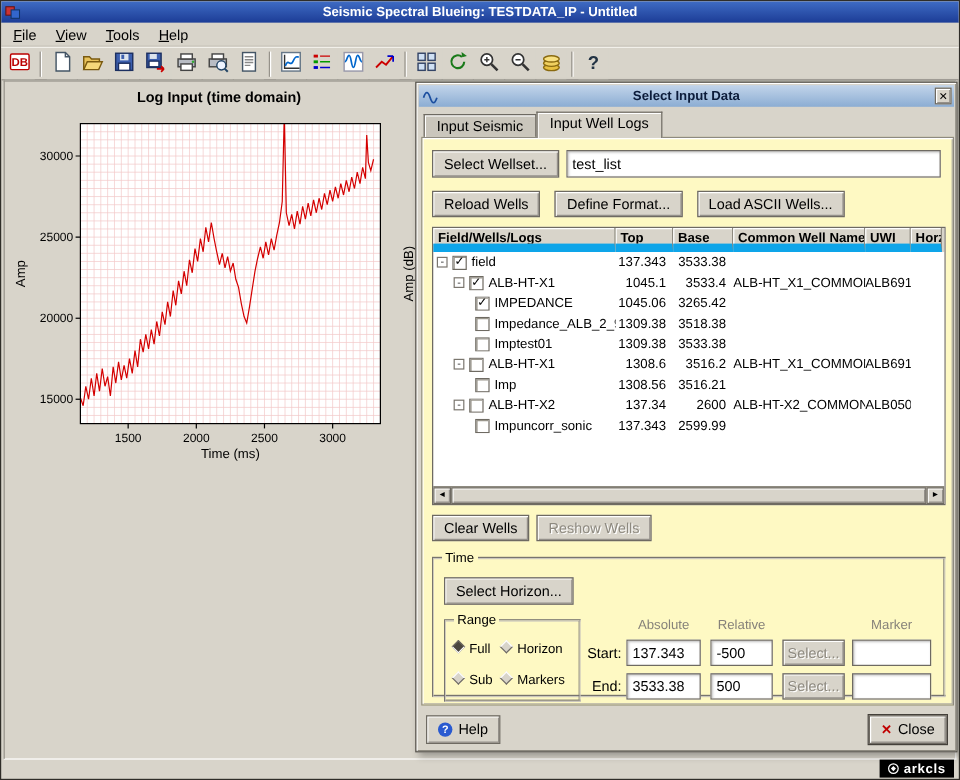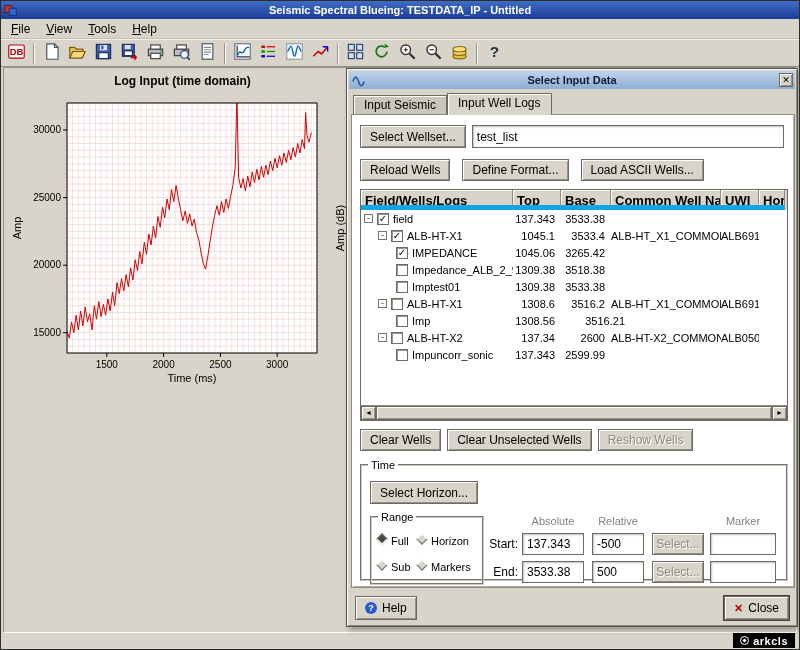--- a/index.html
+++ b/index.html
@@ -48,34 +48,34 @@
   .dlg-icon { margin-left:3px; width:13px; height:13px; }
   .dlg-title { flex:1; text-align:center; font-weight:bold; font-size:11px; color:#0c1c3a; }
   .dlg-close { width:14px; height:14px; margin-right:2px; background:#d8d4ca; border:1px solid #6e6a62;
     box-shadow:inset 1px 1px 0 #fff, inset -1px -1px 0 #94908a; font-size:9px; line-height:12px; text-align:center; font-weight:bold; }
 
   .tabbar { position:absolute; top:23px; left:6px; height:22px; display:flex; align-items:flex-end; z-index:3; }
   .tab { border:1px solid #6e6a62; border-bottom:none; box-shadow:inset 1px 1px 0 #fff; padding:2px 10px 15px 10px; font-size:12px; }
   .tab.inactive { background:#cac6bc; height:19px; }
   .tab.active { background:#d8d4ca; height:22px; padding-bottom:6px; margin-bottom:-1px; }
 
-  .tab-frame { position:absolute; top:45px; left:4px; width:444px; height:474px; background:#ffffff;
+  .tab-frame { position:absolute; top:45px; left:4px; width:444px; height:474px; background:#fef9c3;
     border:1px solid #8e8a80; box-shadow:inset 1px 1px 0 #ffffff, inset -1px -1px 0 #b2aea4; z-index:1; }
 
   .wsrow { position:absolute; left:8px; top:10px; right:10px; display:flex; gap:6px; }
   .wsrow .input { flex:1; }
   .wellbtns { position:absolute; left:8px; top:44px; display:flex; gap:12px; }
   .wellbtns .btn { height:22px; }
 
   
   .ttable { position:absolute; left:8px; top:74px; width:428px; height:232px; background:#fff;
     border:1px solid #6e6a62; box-shadow:inset 1px 1px 0 #8e8a80; overflow:hidden; }
   .thead { display:flex; height:20px; background:#d8d4ca; }
-  .th { flex:none; font-weight:bold; font-size:13px; padding:3px 4px; white-space:nowrap; overflow:hidden;
-    border-right:1px solid #8e8a80; border-bottom:5px solid #0ea5e9; box-shadow:inset 1px 1px 0 #fff; background:#d8d4ca; }
+  .th { flex:none; font-weight:bold; font-size:11px; padding:3px 4px; white-space:nowrap; overflow:hidden;
+    border-right:1px solid #8e8a80; border-bottom:7px solid #0ea5e9; box-shadow:inset 1px 1px 0 #fff; background:#d8d4ca; }
   .tbody { position:absolute; top:20px; left:0; right:0; bottom:15px; background:#fff; overflow:hidden; }
   .tr { display:flex; height:17px; align-items:center; font-size:11px; white-space:nowrap; }
   .td { flex:none; overflow:hidden; white-space:nowrap; }
   .td.num { text-align:right; padding-right:6px; }
   .namecell { display:flex; align-items:center; }
   .exp { width:9px; height:9px; flex:none; border:1px solid #7a766e; background:#fff; font-size:9px; line-height:6px;
     text-align:center; margin-right:4px; color:#333; }
   .cb { width:12px; height:12px; flex:none; background:#fff; border:1px solid #6e6a62; box-shadow:inset 1px 1px 0 #9a968c;
     font-size:10px; line-height:10px; text-align:center; font-weight:bold; margin-right:4px; }
   .hscroll { position:absolute; left:0; right:0; bottom:0; height:15px; background:#cdc9bf; border-top:1px solid #8e8a80; display:flex; }
@@ -491,21 +491,21 @@
                 <div class="td " style="width: 110px;">ALB-HT_X1_COMMON</div>
                 <div class="td " style="width: 38px;">ALB6912</div>
                 <div class="td " style="width: 26px;"></div>
               </div>
               <div class="tr">
                 <div class="td namecell" style="width: 152px; padding-left: 35px;">
                   <span class="cb"></span>
                   <span>Imp</span>
                 </div>
                 <div class="td num" style="width: 48px;">1308.56</div>
-                <div class="td num" style="width: 50px; margin-left: 20px;">3516.21</div>
+                <div class="td num" style="width: 50px;">3516.21</div>
                 <div class="td " style="width: 110px;"></div>
                 <div class="td " style="width: 38px;"></div>
                 <div class="td " style="width: 26px;"></div>
               </div>
               <div class="tr">
                 <div class="td namecell" style="width: 152px; padding-left: 17px;">
                   <span class="exp">-</span>
                   <span class="cb"></span>
                   <span>ALB-HT-X2</span>
                 </div>
@@ -529,21 +529,20 @@
             </div>
           <div class="hscroll">
             <span class="sarr">◄</span>
             <span class="sthumb"></span>
             <span class="sarr">►</span>
           </div>
         </div>
 
         <div class="actions" id="actions">
             <button class="btn">Clear Wells</button>
-            <button class="btn">Clear Unselected Wells</button>
             <button class="btn disabled">Reshow Wells</button>
           </div>
 
         <fieldset class="fs time-fs">
           <legend>Time</legend>
           <div class="horizon-row">
             <button class="btn">Select Horizon...</button>
           </div>
           <fieldset class="fs range-fs">
             <legend>Range</legend>

